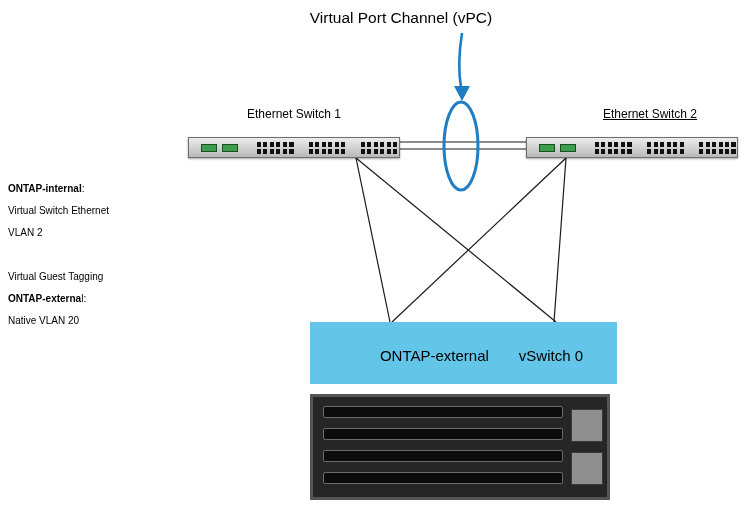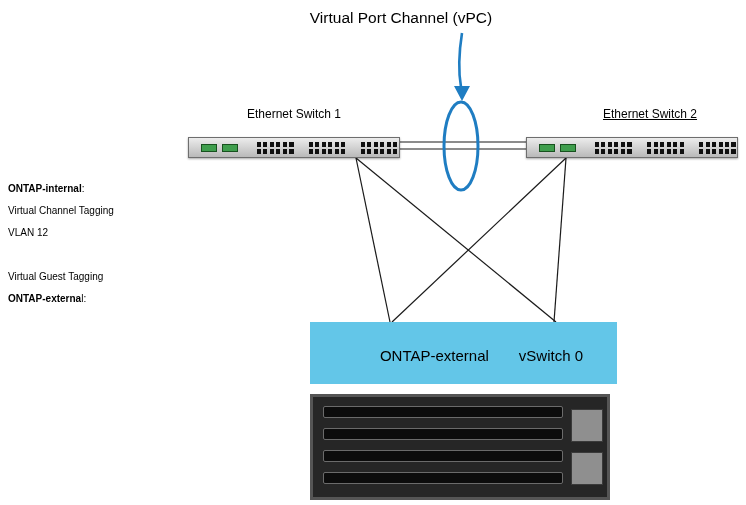--- a/index.html
+++ b/index.html
@@ -120,25 +120,26 @@
         <i class="prow"></i>
       </div>
     <div class="ports">
         <i class="prow"></i>
         <i class="prow"></i>
       </div>
   </div>
 
   <div class="annotation">
     <div><span class="b">ONTAP-internal</span><span>:</span></div>
-    <div>Virtual Channel Tagging</div>
-    <div>VLAN 12</div>
+    <div>Virtual Switch Ethernet</div>
+    <div>VLAN 2</div>
     <div class="gap"></div>
     <div>Virtual Guest Tagging</div>
     <div><span class="b">ONTAP-externa</span><span>l:</span></div>
+    <div>Native VLAN 20</div>
   </div>
 
   <div class="vswitch">
     <span>ONTAP-external</span>
     <span>vSwitch 0</span>
   </div>
 
   <div class="chassis">
     <div class="slot slot1"></div>
     <div class="slot slot2"></div>

